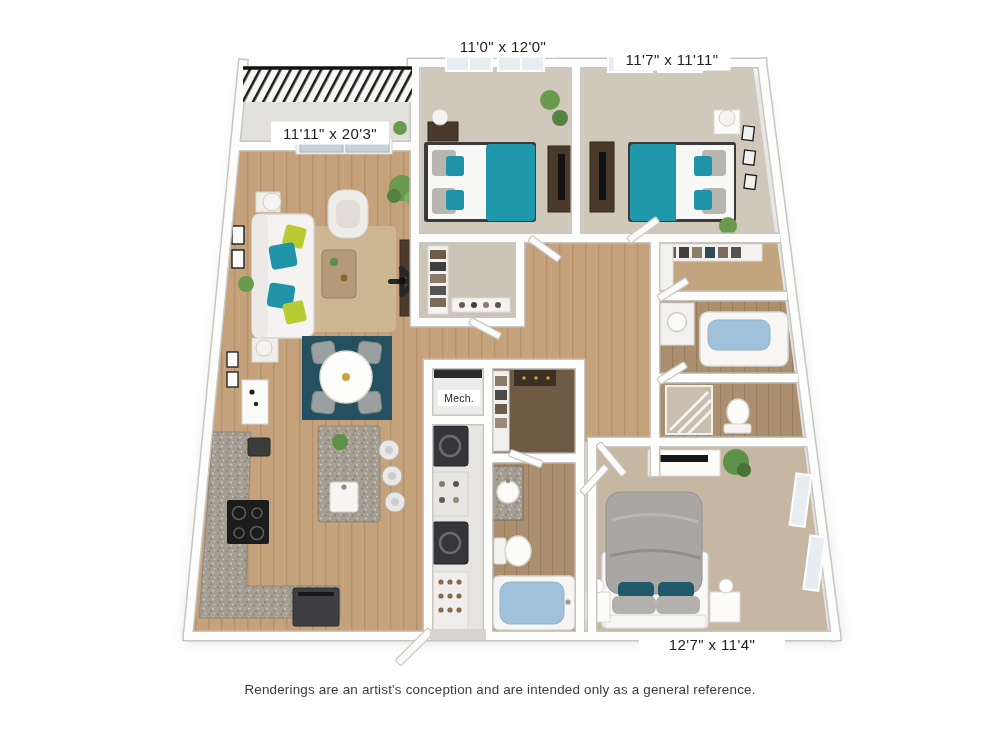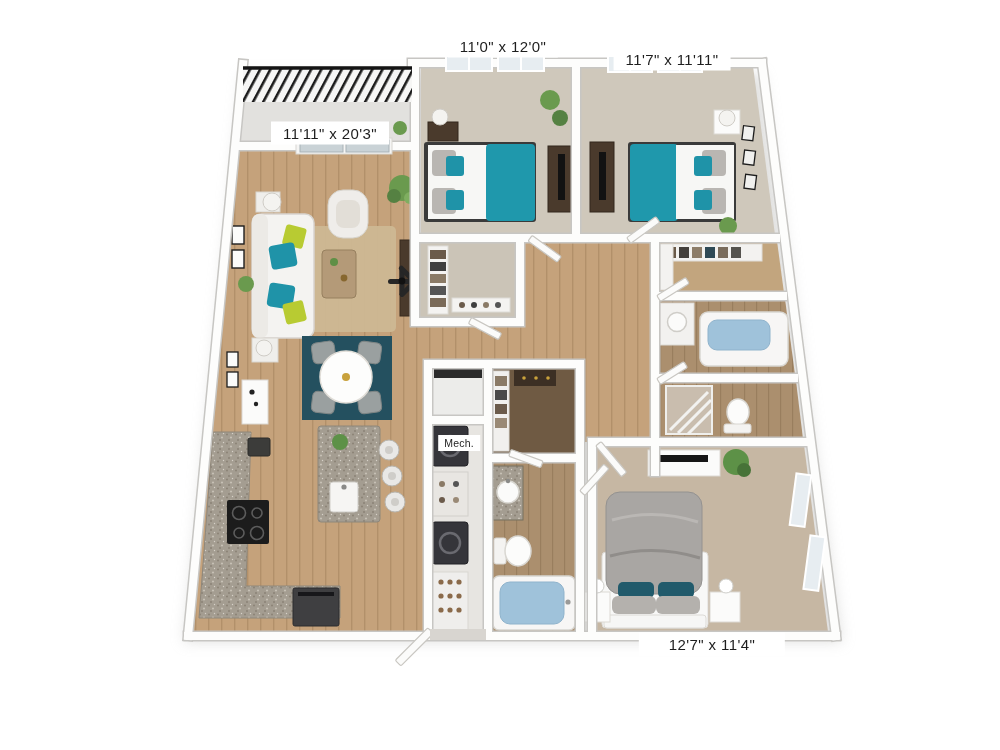--- a/index.html
+++ b/index.html
@@ -2,21 +2,21 @@
 <html><head>
 <meta charset="utf-8">
 <style>
   html,body{margin:0;padding:0;background:#ffffff;}
   .stage{position:relative;width:1000px;height:750px;background:#ffffff;overflow:hidden;
          font-family:"Liberation Sans", sans-serif;}
   .stage svg{position:absolute;left:0;top:0;}
   .dim{position:absolute;transform:translate(-50%,-50%);background:#ffffff;color:#1e1e1e;
        font-size:15px;font-weight:500;letter-spacing:.4px;padding:3px 12px;white-space:nowrap;}
   .dim.wide{padding:3px 30px;}
-  .dim.mech{font-size:10.5px;padding:2px 6px;letter-spacing:.2px;margin-top:45px;}
+  .dim.mech{font-size:10.5px;padding:2px 6px;letter-spacing:.2px;}
   .footer-line{position:absolute;left:0;right:0;text-align:center;color:#3b3b3b;
        font-size:13.4px;letter-spacing:.2px;}
 </style>
 </head>
 <body>
 
 <div class="stage">
 
 <svg width="1000" height="750" viewBox="0 0 1000 750">
   <defs>
@@ -351,13 +351,14 @@
   </g>
   <rect x="430" y="629" width="56" height="11" fill="#d8d5d0"></rect>
 </svg>
 
   <div class="dim" style="left:503px;top:46px">11'0" x 12'0"</div>
   <div class="dim" style="left:672px;top:59px">11'7" x 11'11"</div>
   <div class="dim" style="left:330px;top:133px">11'11" x 20'3"</div>
   <div class="dim wide" style="left:712px;top:644px">12'7" x 11'4"</div>
   <div class="dim mech" style="left:459px;top:398px">Mech.</div>
 
+  <div class="footer-line" style="top:682px">Renderings are an artist's conception and are intended only as a general reference.</div>
 </div>
 
 </body></html>

